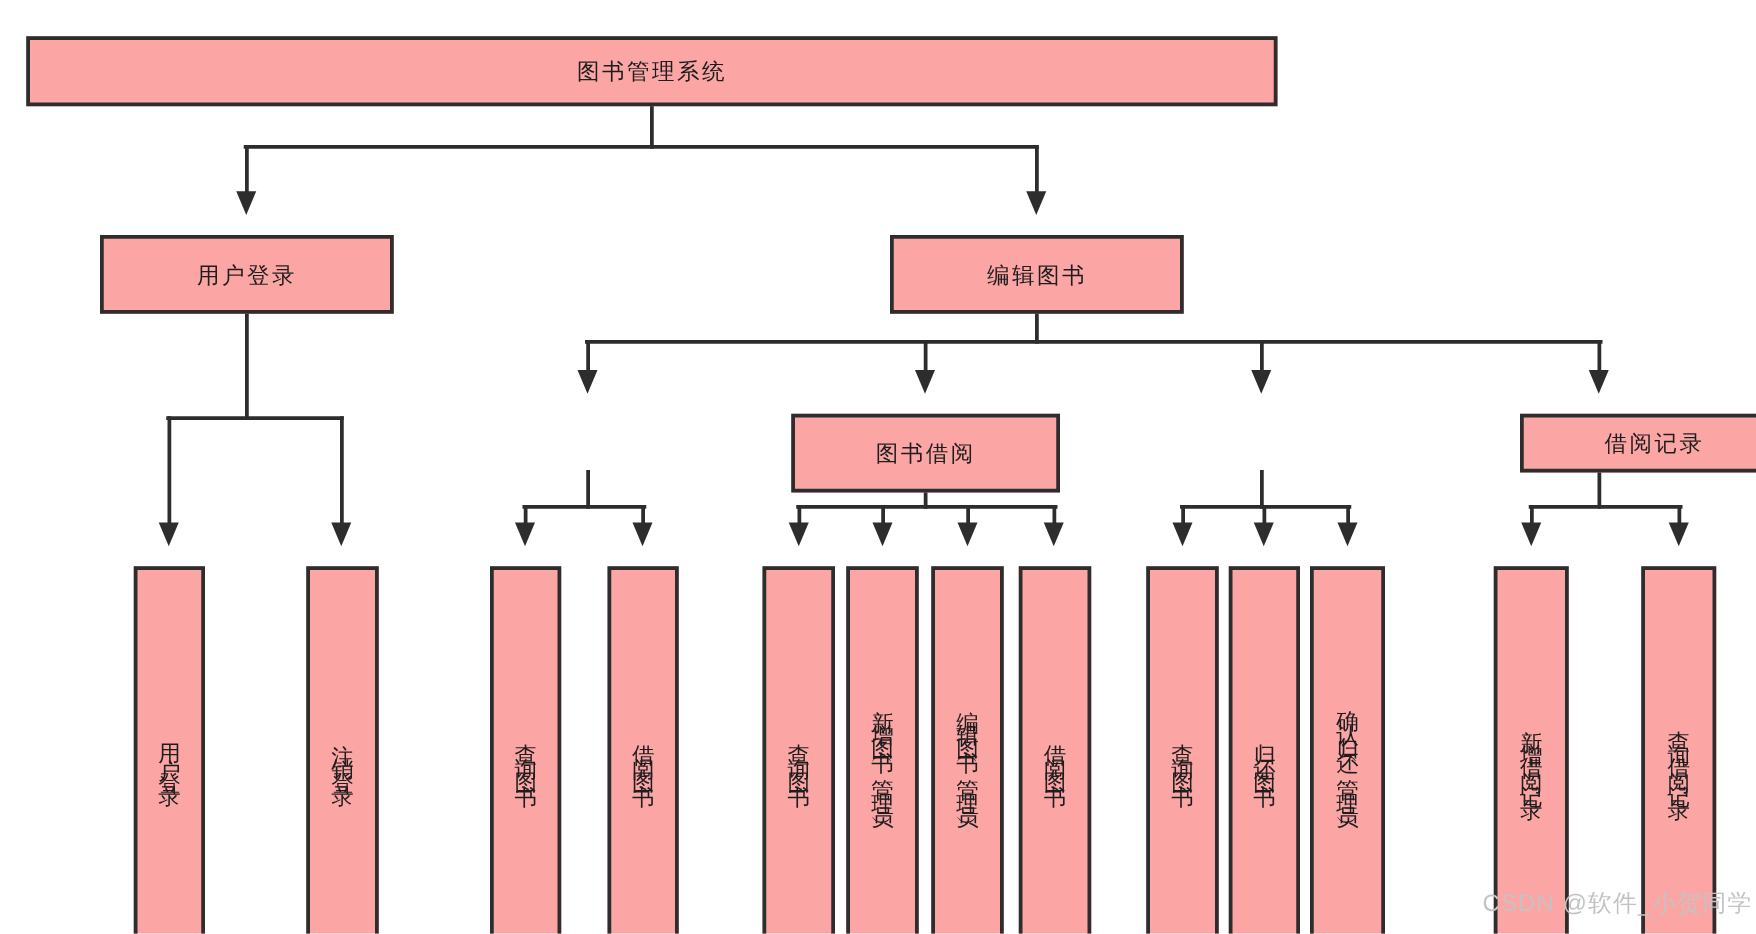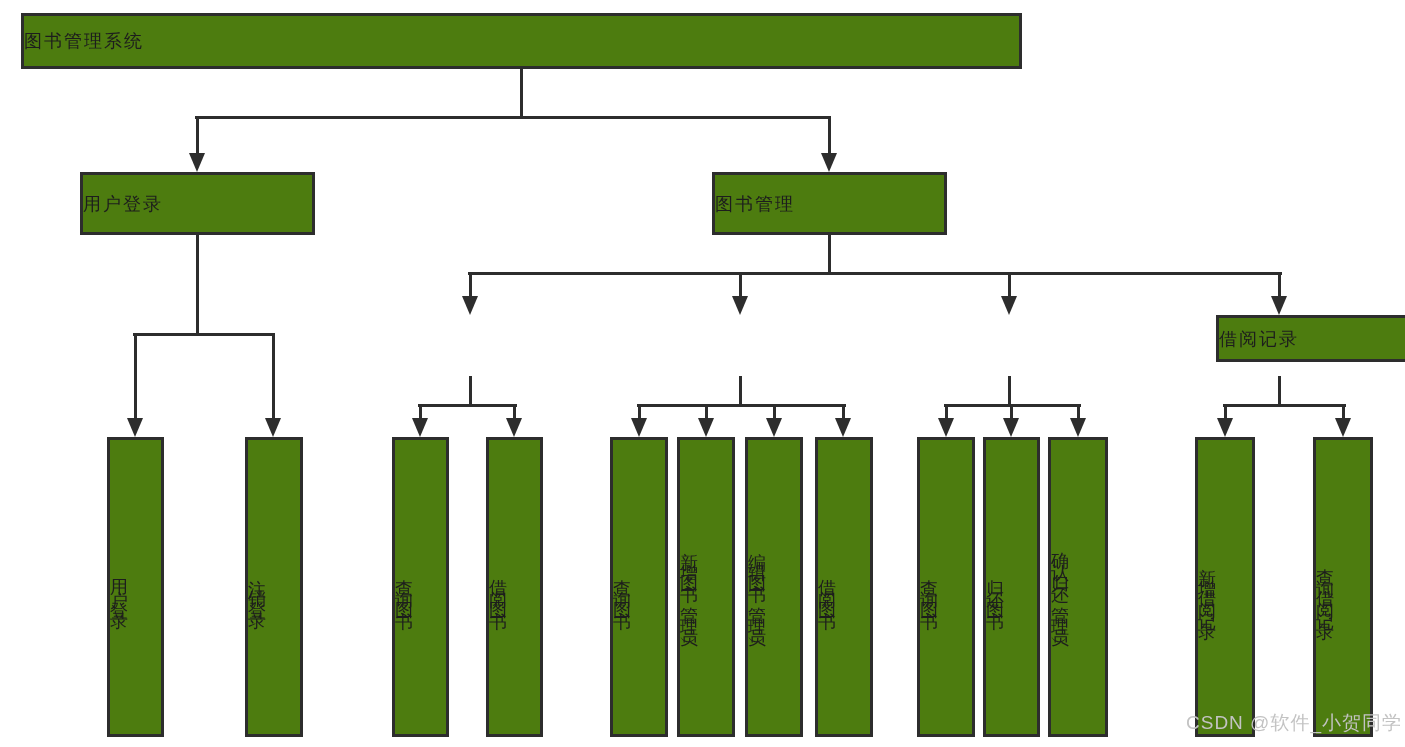--- a/index.html
+++ b/index.html
@@ -9,27 +9,29 @@
     height: 747px;
     background: #ffffff;
     font-family: "Liberation Sans", "DejaVu Sans", sans-serif;
     overflow: hidden;
   }
   
   .node {
     position: absolute;
     box-sizing: border-box;
     border: 3px solid #2d2d2d;
-    background: #4d7c0f;
+    background: #fca5a5;
     display: flex;
     align-items: center;
+    justify-content: center;
     color: #1d1d1d;
     font-size: 18px;
     letter-spacing: 2px;
     z-index: 2;
+    margin-top: 16px;
   }
   .node.vert .vtext {
     writing-mode: vertical-rl;
     text-orientation: mixed;
     letter-spacing: 11px;
     line-height: 1;
     font-size: 18px;
     color: #1d1d1d;
   }
   
@@ -60,24 +62,27 @@
 
   <div class="node" style="left:21px; top:13px; width:1001px; height:56px;">
     <span>图书管理系统</span>
   </div>
 
   <div class="node" style="left:80px; top:172px; width:235px; height:63px;">
     <span>用户登录</span>
   </div>
 
   <div class="node" style="left:712px; top:172px; width:235px; height:63px;">
-    <span>图书管理</span>
+    <span>编辑图书</span>
   </div>
 
 
+  <div class="node" style="left:633px; top:315px; width:215px; height:63px;">
+    <span>图书借阅</span>
+  </div>
 
 
   <div class="node" style="left:1216px; top:315px; width:215px; height:47px;font-family:Liberation Mono, monospace;">
     <span>借阅记录</span>
   </div>
 
   <div class="node vert" style="left:107px; top:437px; width:57px; height:300px;">
     <span class="vtext">用户登录</span>
   </div>
   <div class="node vert" style="left:245px; top:437px; width:58px; height:300px;">

